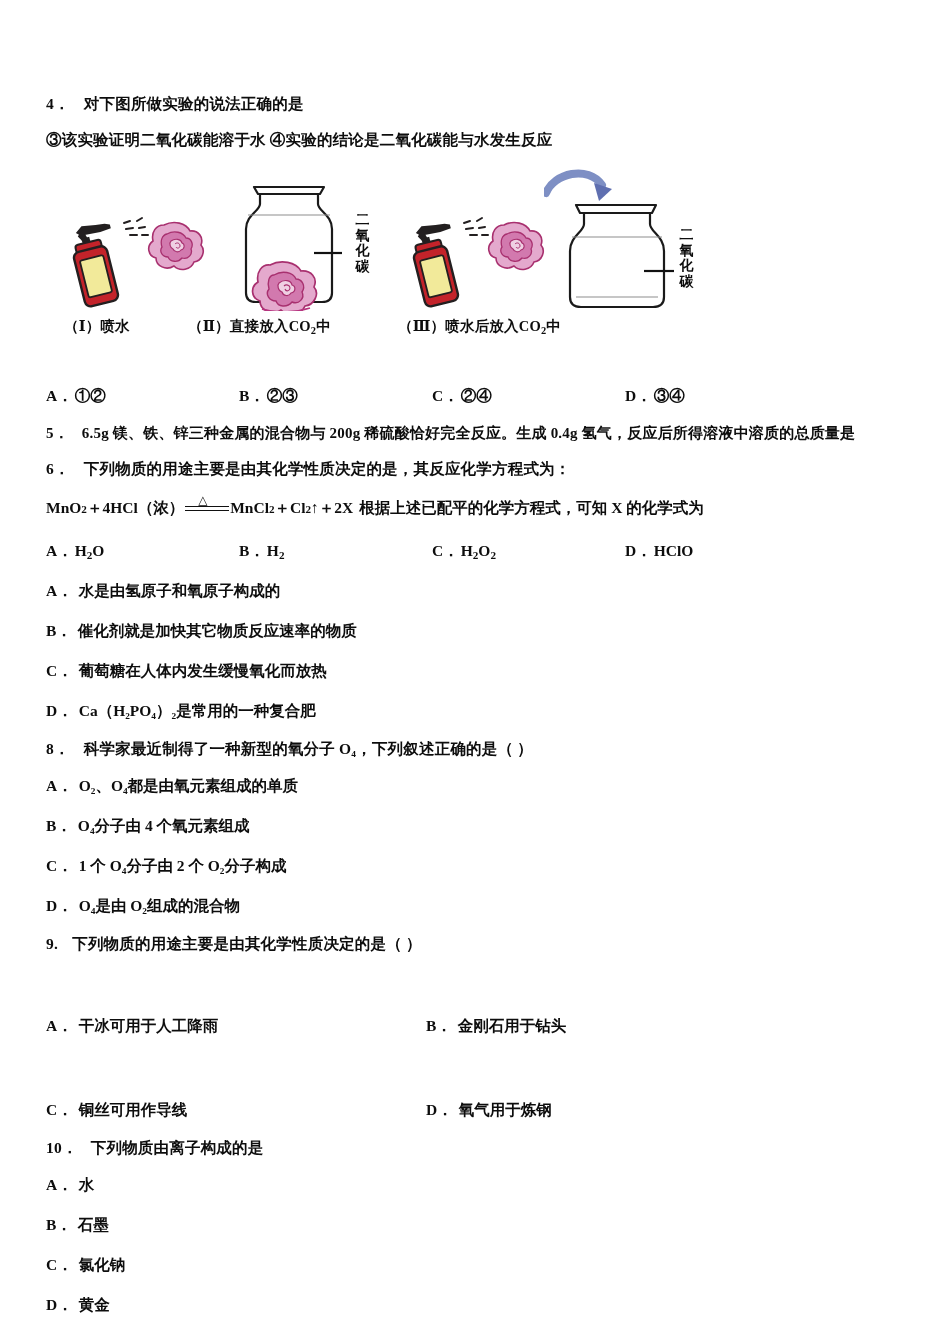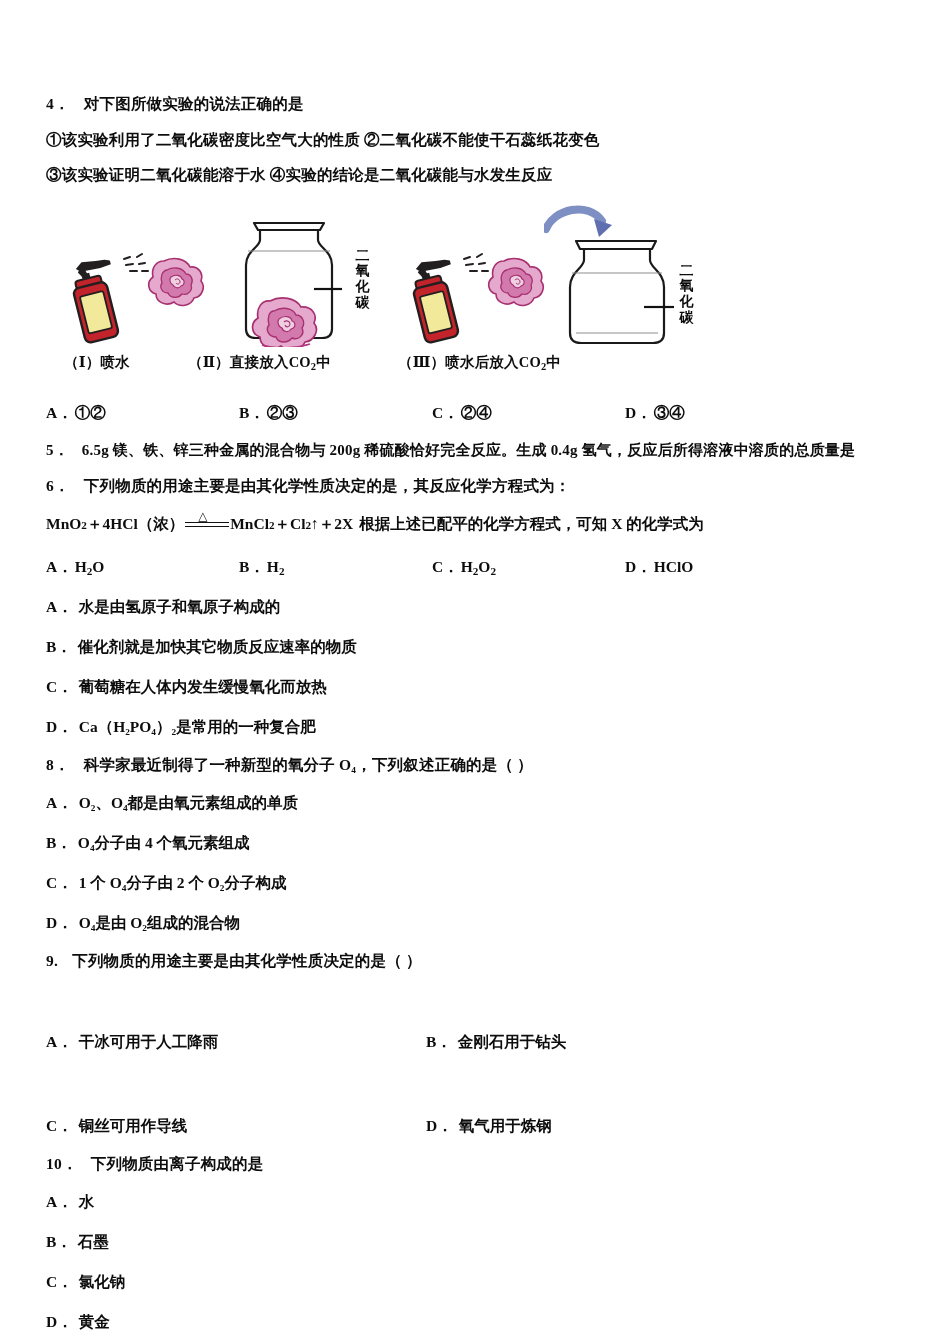--- a/index.html
+++ b/index.html
@@ -142,21 +142,20 @@
 
 <div class="page">
   <div class="content">
 
     <div>
       <div class="qline qstem">
         <span>4．</span>
         <span style="display:inline-block;width:6px"></span>
         <span>对下图所做实验的说法正确的是</span>
       </div>
-      <div class="qline sub-line">①该实验利用了二氧化碳密度比空气大的性质  ②二氧化碳不能使干石蕊纸花变色</div>
       <div class="qline sub-line">③该实验证明二氧化碳能溶于水      ④实验的结论是二氧化碳能与水发生反应</div>
 
       <div class="figure">
 
         <div class="fig-item" style="left:12px; top:34px;">
           <svg width="160" height="110" viewBox="0 0 160 110">
             <g transform="rotate(-14 46 62)">
               <path d="M30 30 L26 26 L33 21 L47 23 L56 24 L61 26 L61 30 L50 31" fill="#231f20"></path>
               <path d="M33 24 L36 34 L31 37 L27 30 Z" fill="#231f20"></path>
               <rect x="30" y="33" width="8" height="7" fill="#231f20"></rect>
@@ -255,21 +254,21 @@
           <span>二</span>
           <span>氧</span>
           <span>化</span>
           <span>碳</span>
         </div>
         <div class="caption" style="left:352px; top:150px;">
           <span>（Ⅲ）喷水后放入</span><span>CO</span><sub>2</sub><span>中</span>
         </div>
       </div>
 
-      <div class="opt-row cols4" style="margin-top:12px;">
+      <div class="opt-row cols4" style="margin-top:31px;">
         <div class="opt"><span class="lbl">A．</span><span>①②</span></div>
         <div class="opt"><span class="lbl">B．</span><span>②③</span></div>
         <div class="opt"><span class="lbl">C．</span><span>②④</span></div>
         <div class="opt"><span class="lbl">D．</span><span>③④</span></div>
       </div>
     </div>
 
     <div>
       <div class="qline qstem" style="font-size:15px;">
         <span>5．</span>

